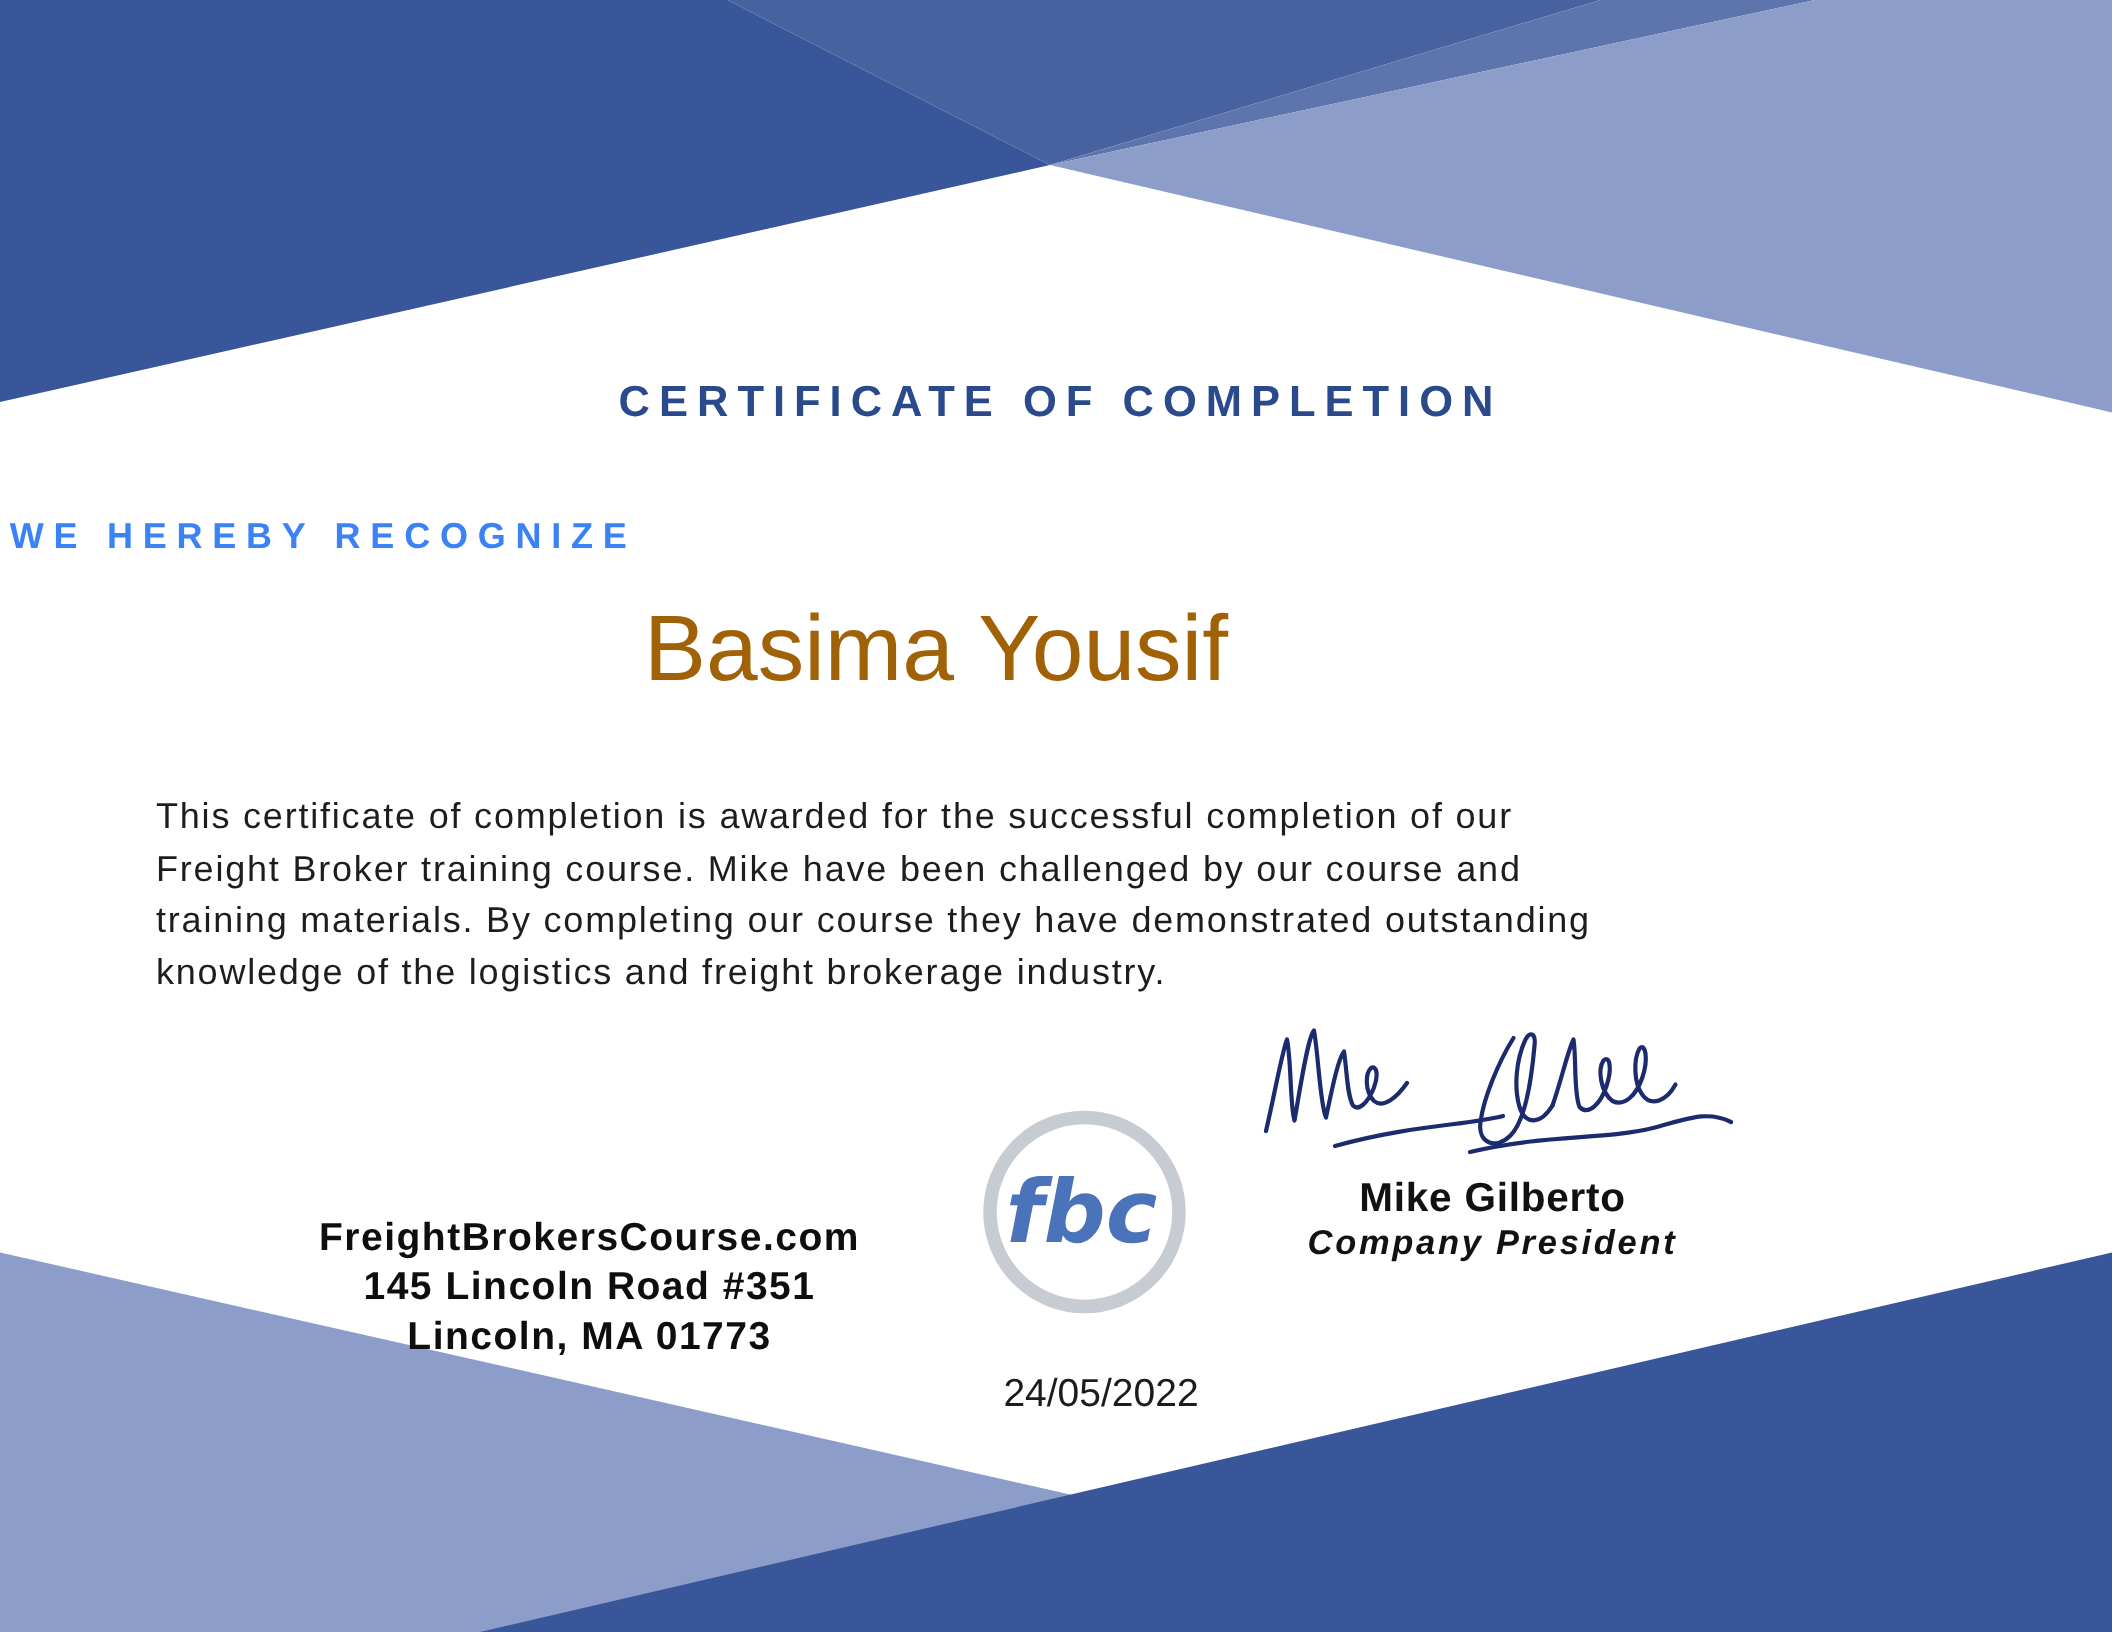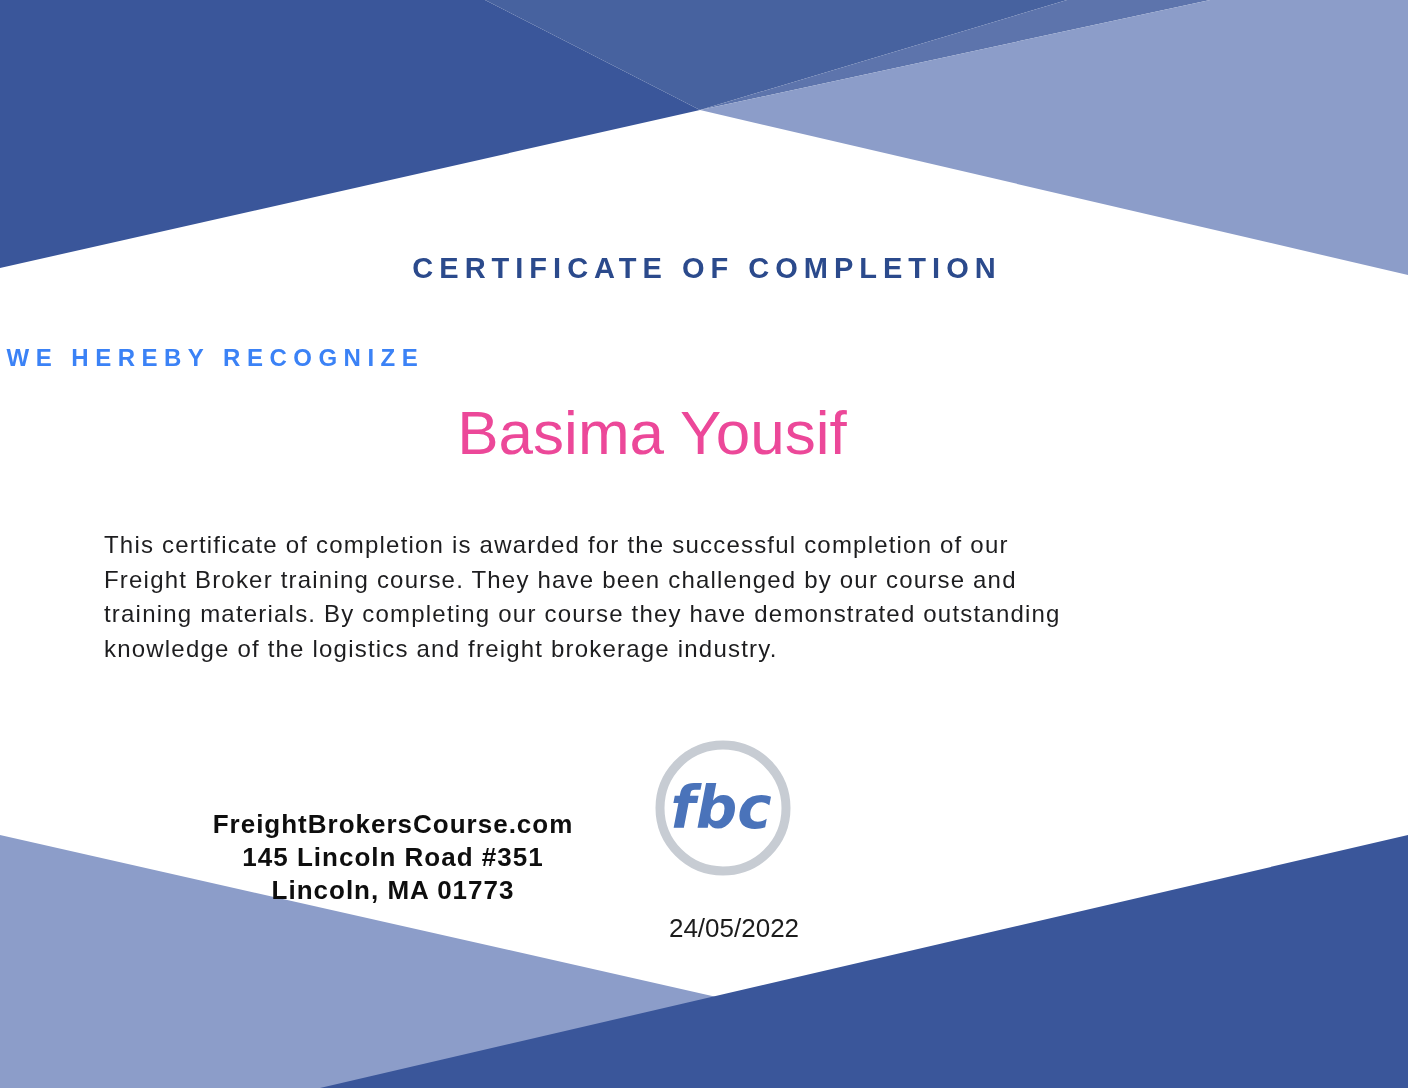--- a/index.html
+++ b/index.html
@@ -38,24 +38,23 @@
     color: #3b82f6;
     line-height: 28px;
     white-space: nowrap;
   }
   .recipient {
     position: absolute;
     top: 398px; left: 0; width: 1248px;
     text-align: center;
     font-size: 62px;
     font-weight: 400;
-    color: #ec4899;
+    color: #a16207;
     line-height: 70px;
     white-space: nowrap;
-    padding-left: 28px;
   }
   .body-text {
     position: absolute;
     left: 104px; top: 528px;
     font-size: 24px;
     font-weight: normal;
     letter-spacing: 1.2px;
     color: #1d1d1f;
     line-height: 34.5px;
   }
@@ -126,32 +125,45 @@
   </svg>
 
   <div class="title">CERTIFICATE OF COMPLETION</div>
 
   <div class="subtitle">WE HEREBY RECOGNIZE</div>
 
   <div class="recipient">Basima Yousif</div>
 
   <div class="body-text">
     <div>This certificate of completion is awarded for the successful completion of our</div>
-    <div>Freight Broker training course. They have been challenged by our course and</div>
+    <div>Freight Broker training course. Mike have been challenged by our course and</div>
     <div>training materials. By completing our course they have demonstrated outstanding</div>
     <div>knowledge of the logistics and freight brokerage industry.</div>
   </div>
 
   <div class="issuer">
     <div>FreightBrokersCourse.com</div>
     <div>145 Lincoln Road #351</div>
     <div>Lincoln, MA 01773</div>
   </div>
 
   <svg class="logo" viewBox="0 0 140 140" aria-hidden="true">
     <circle cx="70" cy="70" r="63" fill="#ffffff" stroke-width="9" stroke="#c7ccd3"></circle>
     <text x="68" y="90" text-anchor="middle" font-family="DejaVu Sans, sans-serif" font-size="58" font-weight="bold" font-style="italic" fill="#4a73ba">fbc</text>
   </svg>
 
+  <div class="sig-block">
+    <svg class="sig-svg" viewBox="0 0 330 97" aria-hidden="true">
+      <g fill="none" stroke-width="2.8" stroke-linecap="round" stroke-linejoin="round" stroke="#1c2b6e">
+        <path d="M14,74 C20,48 25,20 28,13 C31,28 30,58 33,67 C37,44 42,11 46,7 C49,24 50,56 54,65 C58,46 62,26 66,21 C68,34 68,50 72,57 C76,61 82,55 86,45 C89,37 88,30 84,32 C80,36 80,48 86,54 C92,59 101,52 108,42"></path>
+        <path d="M60,84 C110,70 150,70 172,64"></path>
+        <path d="M179,12 C169,28 159,52 157,68 C155,82 167,87 177,77 C187,67 191,40 193,17 C194,9 190,7 187,13 C181,26 179,44 183,58 C187,70 197,70 205,57"></path>
+        <path d="M205,57 C211,40 215,21 219,13 C221,26 219,48 223,58 C229,64 237,56 241,44 C245,32 243,23 239,27 C235,33 237,48 245,54 C253,58 261,50 265,38 C269,26 267,15 263,19 C259,26 259,42 265,50 C271,58 281,54 287,43"></path>
+        <path d="M150,88 C200,76 240,80 272,72 C295,66 308,60 324,68"></path>
+      </g>
+    </svg>
+    <div class="signer-name">Mike Gilberto</div>
+    <div class="signer-title">Company President</div>
+  </div>
 
   <div class="date">24/05/2022</div>
 
 </div>
 
 </body></html>

